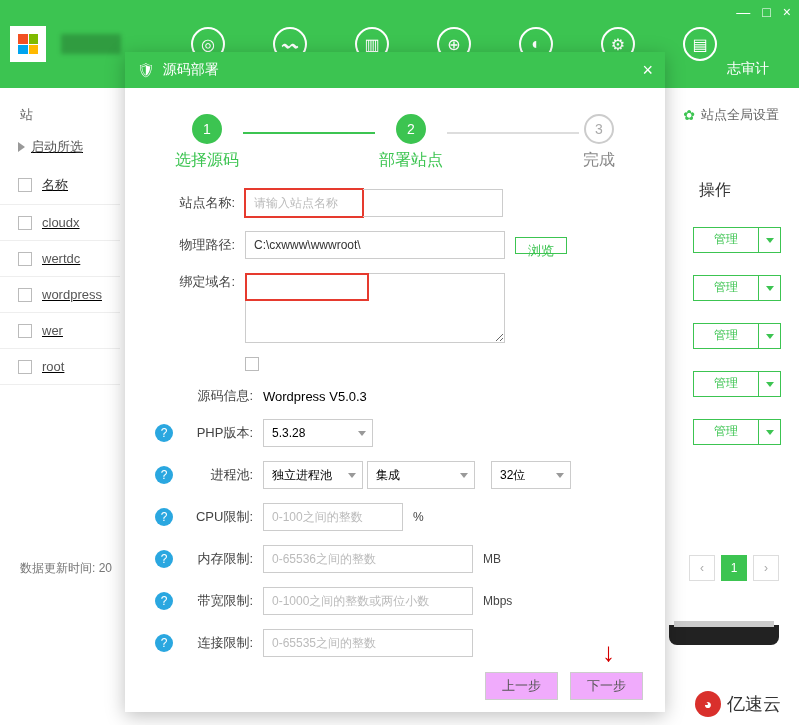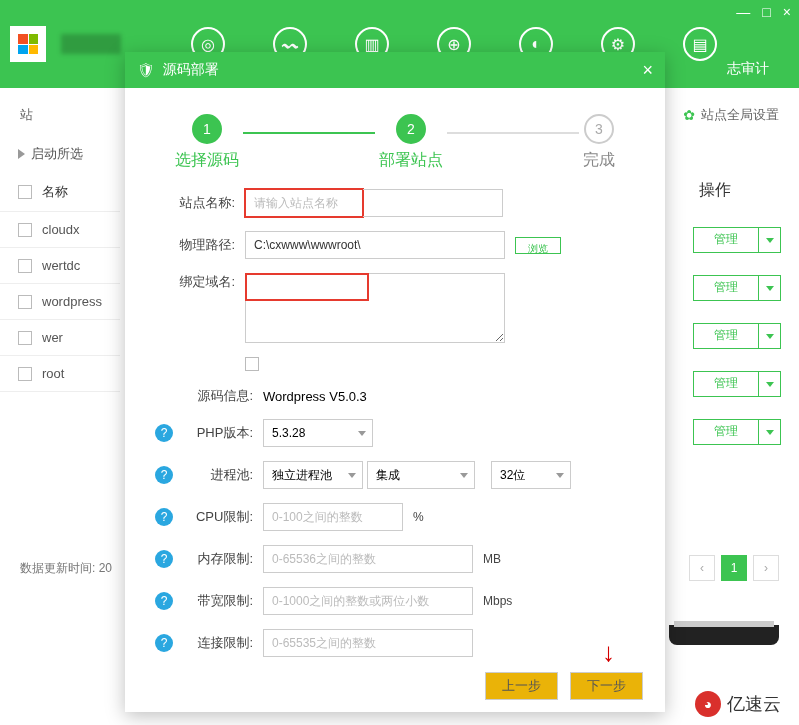--- a/index.html
+++ b/index.html
@@ -20,21 +20,21 @@
   
   .underbar-right { position:absolute; top: 60px; right: 30px; color:#fff; font-size:14px; }
 
   
   .subhead { position:absolute; top:95px; left:0; right:0; height:40px; display:flex; align-items:center; padding:0 20px; }
   .subhead-left { color:#666; font-size:13px; }
   .subhead-right { margin-left:auto; color:#666; font-size:13px; display:flex; align-items:center; gap:6px; }
   .gear { color:#3cc451; font-size:14px; }
 
   
-  .list-area { position:absolute; top:135px; left:0; width:120px; }
+  .list-area { position:absolute; top:128px; left:0; width:120px;text-decoration:underline; }
   .list-head { display:flex; align-items:center; gap:8px; padding:10px 18px; font-size:13px; color:#555; }
   .start-sel { display:flex; align-items:center; gap:6px; }
   .tri { width:0; height:0; border-top:5px solid transparent; border-bottom:5px solid transparent; border-left:7px solid #999; }
   .row { display:flex; align-items:center; gap:10px; padding:10px 18px; font-size:13px; color:#555; border-bottom:1px solid #eee; }
   .cb { width:14px; height:14px; border:1px solid #bbb; }
   .name-head { font-weight: normal; color:#333; }
 
   .ops-col { position:absolute; top:180px; right:18px; display:flex; flex-direction:column; gap:22px; }
   .ops-head { color:#333; font-size:16px; margin-bottom:4px; text-align:left; padding-left:6px; }
   .manage-btn { display:flex; border:1px solid #3cc451; height:26px; }
@@ -66,33 +66,33 @@
   .step.active .lbl { color:#3cc451; }
   .step-line { flex:1; height:2px; background:#3cc451; margin:0 4px 20px; }
   .step-line.gray { background:#ddd; }
 
   .form { padding:10px 30px 0; }
   .frow { display:flex; align-items:center; margin-bottom:14px; font-size:13px; }
   .flabel { width:80px; text-align:right; margin-right:10px; color:#444; }
   .finput { height:28px; border:1px solid #ccc; padding:12px 8px; font-size:12px; color:#333; }
   .finput::placeholder { color:#bbb; }
   .highlight { outline:2px solid #e63a2e; outline-offset:-1px; }
-  .browse { margin-left:10px; height:17px; padding:4px 12px; border:1px solid #3cc451; background:#fff; color:#3cc451; font-size:10px; cursor:pointer; }
+  .browse { margin-left:10px; height:17px; padding:4px 12px; border:1px solid #3cc451; background:#fff; color:#3cc451; font-size:13px; cursor:pointer; }
   .domain-box { width:260px; height:70px; border:1px solid #ccc; }
   .domain-hl { position:absolute; border:2px solid #e63a2e; width:124px; height:28px; pointer-events:none; }
   .chk-row { display:flex; align-items:center; gap:8px; margin-left:90px; margin-bottom:16px; font-size:12px; color:#666; }
   .chk { width:14px; height:14px; border:1px solid #bbb; }
   .info-row { display:flex; align-items:center; margin-bottom:14px; font-size:13px; }
   .help { width:18px; height:18px; border-radius:50%; background:#2aa7e0; color:#fff; font-size:12px; display:flex; align-items:center; justify-content:center; margin-right:8px; cursor:pointer; }
   .ilabel { width:72px; text-align:right; margin-right:10px; color:#444; }
   .sel { height:28px; border:1px solid #ccc; background:#fff; padding:0 22px 0 8px; font-size:12px; display:flex; align-items:center; position:relative; cursor:pointer; }
   .sel .caret { position:absolute; right:6px; width:0; height:0; border-left:4px solid transparent; border-right:4px solid transparent; border-top:5px solid #999; }
   .unit { margin-left:10px; font-size:12px; color:#444; }
   .modal-foot { position:absolute; bottom:12px; right:22px; display:flex; gap:12px; }
-  .btn { height:28px; padding:0 16px; border:1px solid #ccc; background:#eab308; font-size:13px; color:#555; cursor:pointer; }
+  .btn { height:28px; padding:0 16px; border:1px solid #ccc; background:#f0abfc; font-size:13px; color:#555; cursor:pointer; }
   .arrow-ann { position:absolute; bottom:44px; right:50px; color:#d40000; font-size:26px; pointer-events:none; }
 </style>
 </head>
 <body>
 
 <div class="topbar">
   <div class="logo">
     <div class="win-icon">
         <div class="wa"></div>
         <div class="wb"></div>

